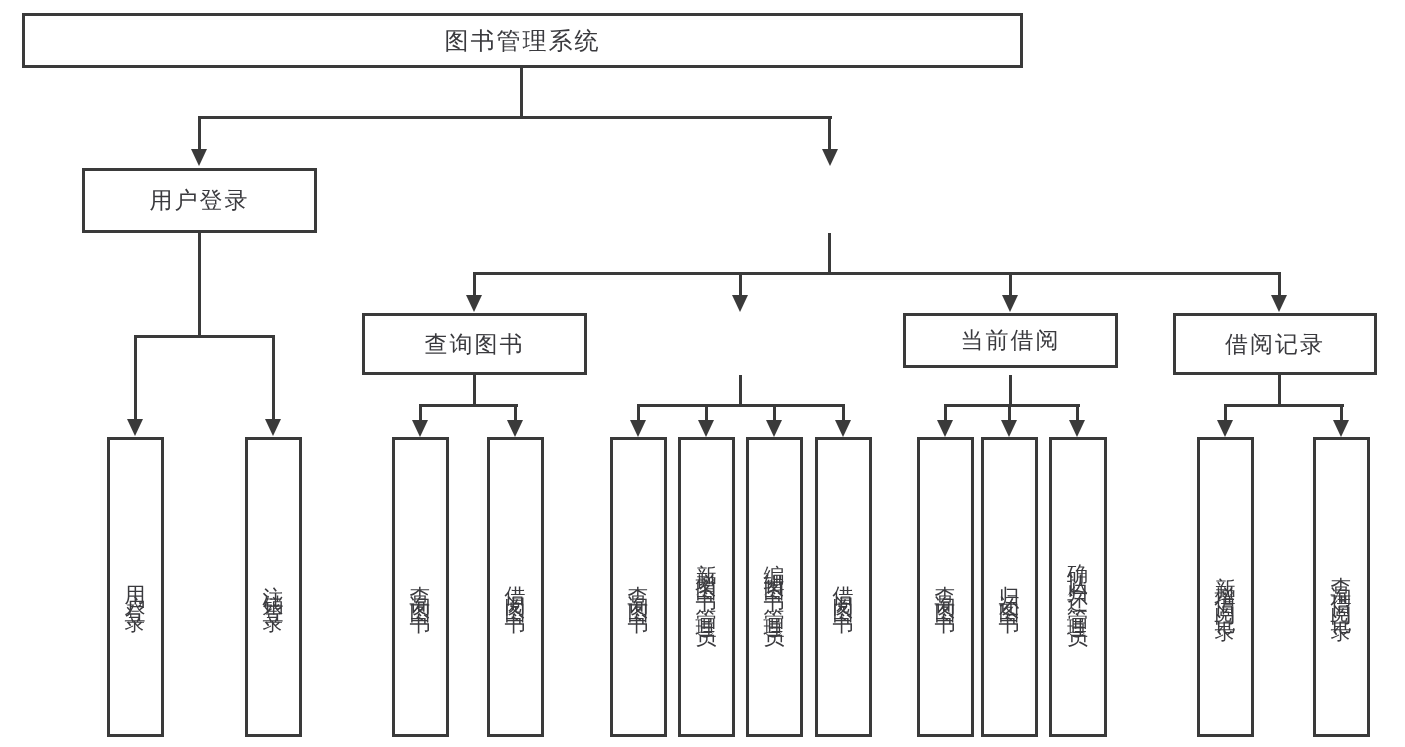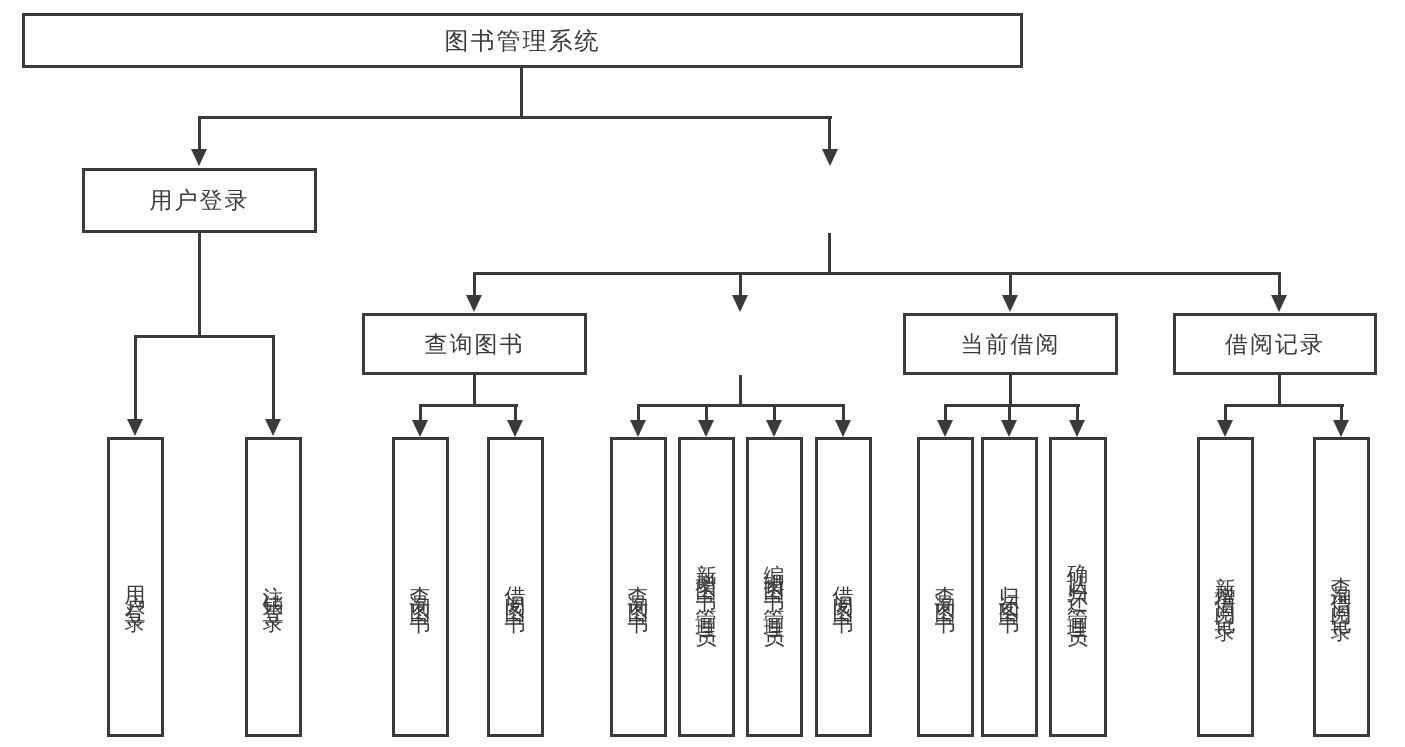--- a/index.html
+++ b/index.html
@@ -65,21 +65,21 @@
   <div class="vl" style="left:473px;top:272px;height:25px"></div>
   <div class="arrow" style="left:466px;top:295px"></div>
   <div class="vl" style="left:739px;top:272px;height:25px"></div>
   <div class="arrow" style="left:732px;top:295px"></div>
   <div class="vl" style="left:1009px;top:272px;height:25px"></div>
   <div class="arrow" style="left:1002px;top:295px"></div>
   <div class="vl" style="left:1278px;top:272px;height:25px"></div>
   <div class="arrow" style="left:1271px;top:295px"></div>
 
   <div class="box h sm" style="left:362px;top:313px;width:225px;height:62px">查询图书</div>
-  <div class="box h sm" style="left:903px;top:313px;width:215px;height:62px">当前借阅</div>
+  <div class="box h sm" style="left:903px;top:313px;width:215px;height:55px">当前借阅</div>
   <div class="box h sm" style="left:1173px;top:313px;width:204px;height:62px">借阅记录</div>
 
   <div class="vl" style="left:473px;top:375px;height:32px"></div>
   <div class="hl" style="left:419px;top:404px;width:99px"></div>
   <div class="vl" style="left:419px;top:404px;height:18px"></div>
   <div class="arrow" style="left:412px;top:420px"></div>
   <div class="vl" style="left:514px;top:404px;height:18px"></div>
   <div class="arrow" style="left:507px;top:420px"></div>
 
   <div class="vl" style="left:739px;top:375px;height:32px"></div>

